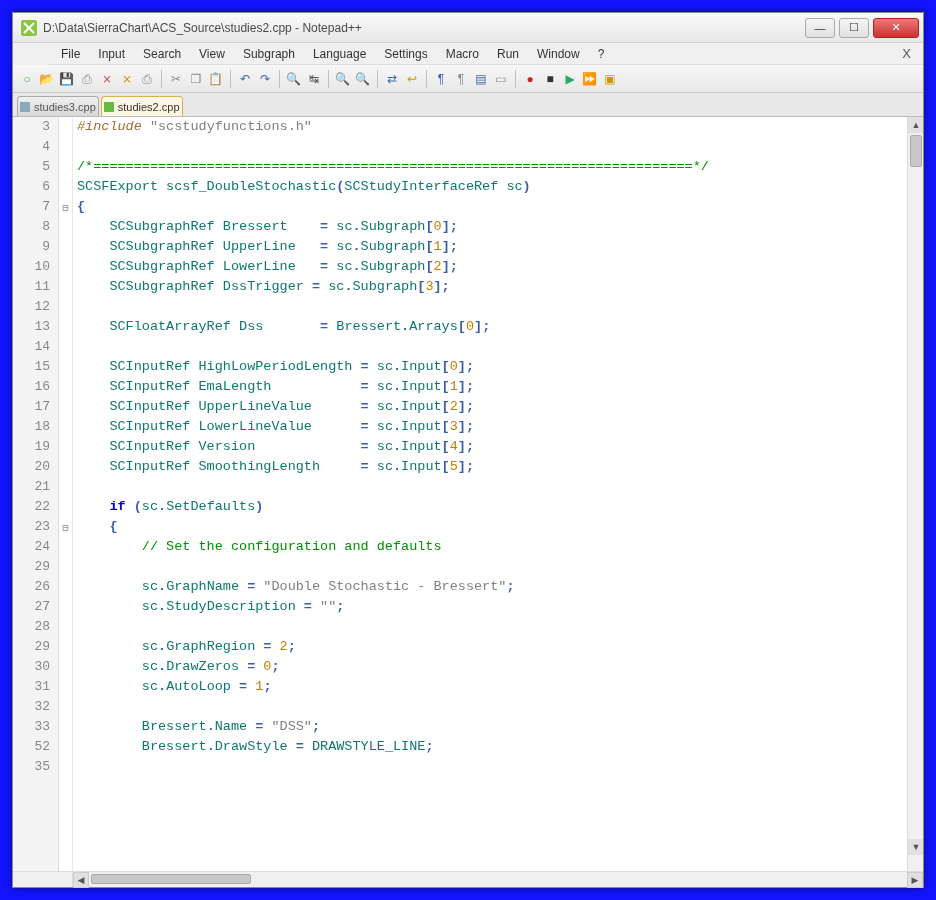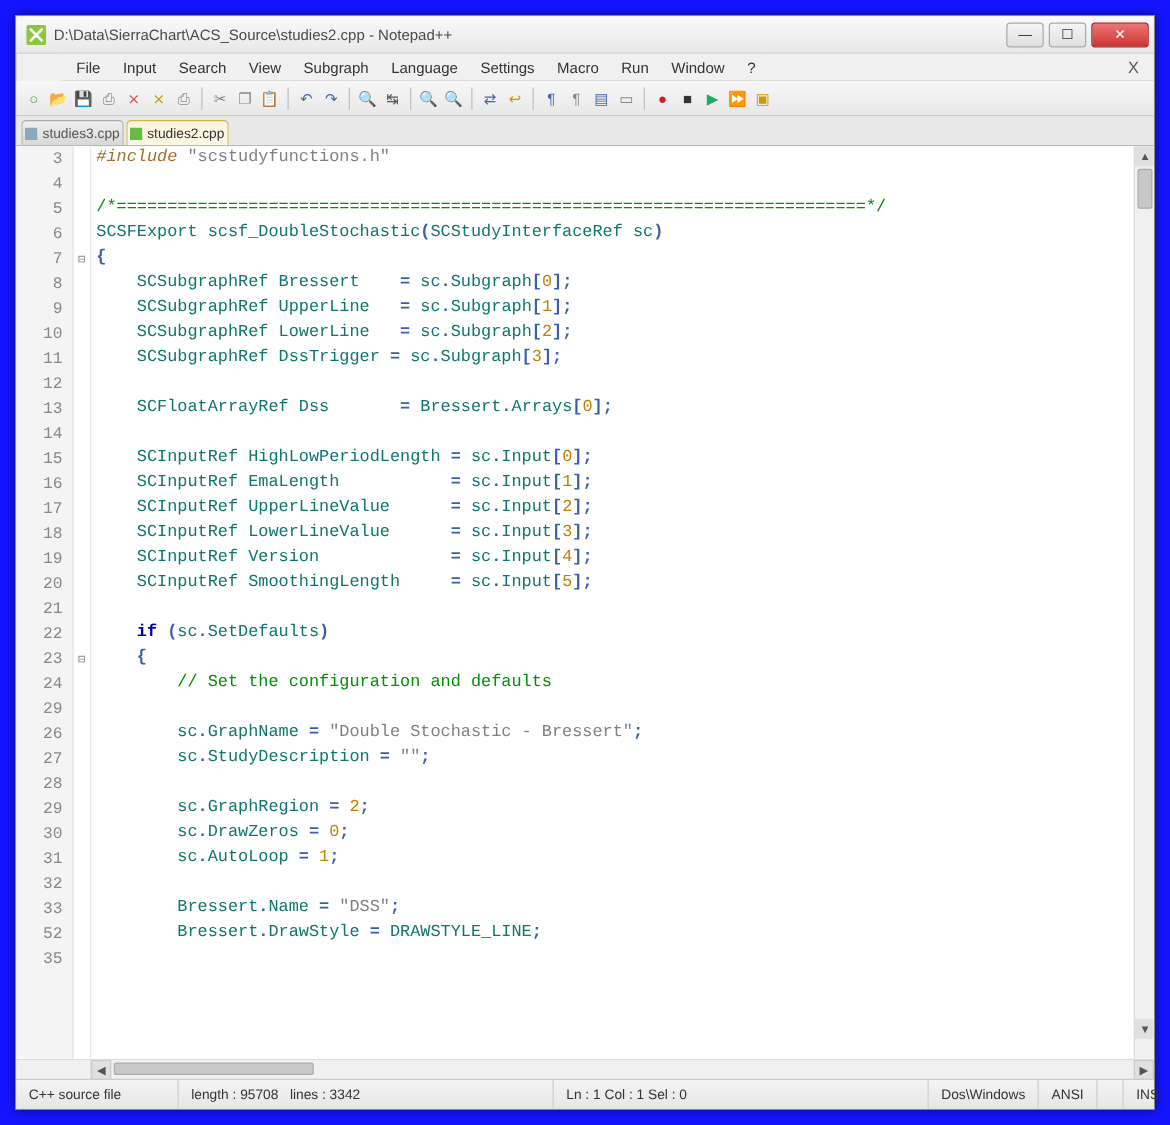--- a/index.html
+++ b/index.html
@@ -392,27 +392,14 @@
 
   <div class="hscroll-row">
     <div class="spacer"></div>
     <div class="harrow">◀</div>
     <div class="htrack">
         <div class="hthumb"></div>
       </div>
     <div class="harrow">▶</div>
   </div>
 
-  <div class="statusbar">
-    <div class="cell wide">C++ source file</div>
-    <div class="cell big">
-      <span>length : 95708</span>&nbsp;&nbsp;&nbsp;
-      <span>lines : 3342</span>
-    </div>
-    <div class="cell big">Ln : 1   Col : 1   Sel : 0</div>
-    <div class="cell">Dos\Windows</div>
-    <div class="cell">ANSI</div>
-    <div class="cell" style="flex:1"></div>
-    <div class="cell">INS</div>
-
-  </div>
 
 </div>
 
 </body></html>

